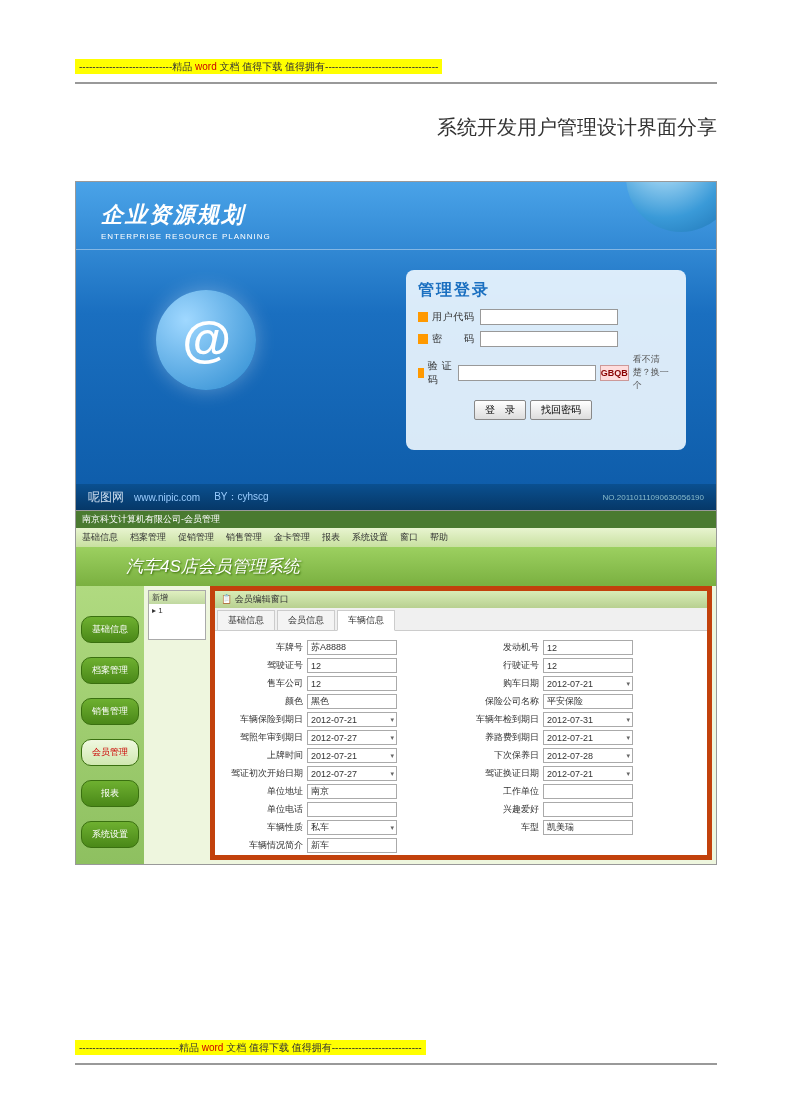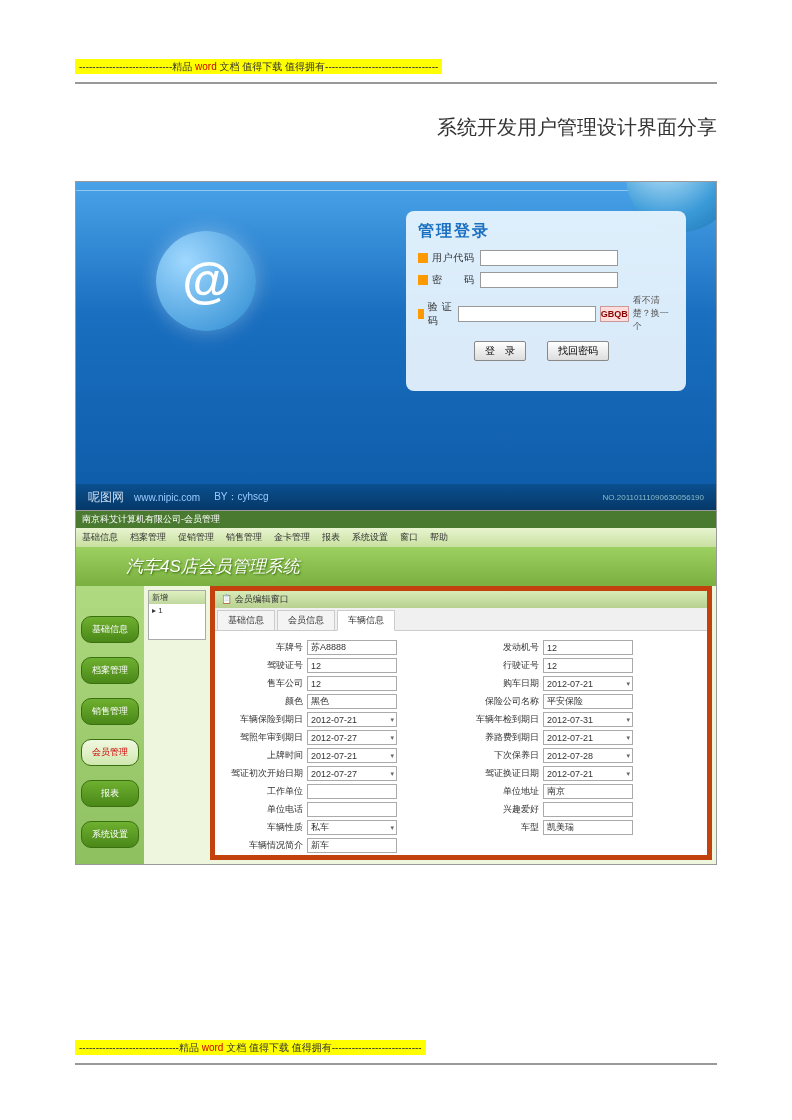--- a/index.html
+++ b/index.html
@@ -22,21 +22,21 @@
 .globe{position:absolute;right:-20px;top:-60px;width:110px;height:110px;border-radius:50%;background:radial-gradient(circle at 35% 30%,#d0f0ff,#3a9ad8 60%,#1a6fb0)}
 .login-box{width:280px;background:rgba(240,248,255,.9);border-radius:8px;margin:20px 30px 0 0;padding:10px 12px;position:relative;z-index:2}
 .login-title{color:#1a6fc0;font-size:16px;font-weight:bold;letter-spacing:2px;margin-bottom:8px}
 .login-row{display:flex;align-items:center;margin:6px 0;font-size:10px}
 .login-row .ico{width:10px;height:10px;background:#f90;margin-right:4px}
 .login-row label{width:42px;text-align:justify;text-align-last:justify;margin-right:6px;color:#333}
 .login-row input[type=text],.login-row input[type=password]{height:16px;border:1px solid #999;flex:0 0 120px;font-size:10px;padding:0 2px}
 .captcha-in{flex:0 0 50px!important}
 .captcha-img{display:inline-flex;align-items:center;justify-content:center;width:42px;height:16px;background:#fdd;border:1px solid #c99;color:#800;font-size:9px;margin:0 4px;font-weight:bold}
 .captcha-hint{font-size:9px;color:#555}
-.login-btns{margin:8px 0 0 56px;display:flex;gap:21px}
+.login-btns{margin:8px 0 0 56px;display:flex;gap:4px}
 .login-btns button{font-size:10px;padding:2px 10px;border:1px solid #888;background:linear-gradient(#fff,#ddd);border-radius:2px;cursor:pointer}
 .ss1-foot{position:absolute;bottom:0;left:0;right:0;height:26px;background:linear-gradient(#0a5090,#063868);display:flex;align-items:center;padding:0 12px;color:#9cf;font-size:10px}
 .ss1-foot .brand{font-family:cursive;font-size:12px;margin-right:10px;color:#cde}
 .ss1-foot .rt{margin-left:auto;font-size:8px;color:#8bc}
 
 .ss2{border:1px solid #999;margin-top:-1px;height:355px;background:linear-gradient(#c7e89c,#a8d878);position:relative;overflow:hidden;font-size:9px}
 .ss2-titlebar{background:#4a7a30;color:#fff;font-size:9px;padding:2px 6px}
 .ss2-menubar{background:linear-gradient(#e8f4d0,#c8e0a0);padding:3px 6px;display:flex;gap:12px;font-size:9px;color:#333}
 .ss2-menubar span{cursor:pointer}
 .ss2-syshead{background:linear-gradient(#9cd060,#7ab040);padding:8px 0 8px 50px}
@@ -71,20 +71,24 @@
 <div class="page">
   <div class="banner">
     <span class="hl"><span>----------------------------</span><span>精品 </span><span class="r">word</span><span> 文档  值得下载  值得拥有</span><span>----------------------------------</span></span>
   </div>
   <div class="hr"></div>
 
   <h1 class="doc-title">系统开发用户管理设计界面分享</h1>
 
   <div class="ss1">
     <div class="globe"></div>
+    <div class="ss1-hdr">
+      <div class="cn">企业资源规划</div>
+      <div class="en">ENTERPRISE RESOURCE PLANNING</div>
+    </div>
     <div class="ss1-line"></div>
     <div class="ss1-body">
       <div class="ss1-left">
         <div class="at-sign">@</div>
       </div>
       <div class="login-box">
         <div class="login-title">管理登录</div>
         <div class="login-row">
           <span class="ico"></span>
           <label>用户代码</label>
@@ -231,26 +235,26 @@
                   <label>驾证初次开始日期</label>
                   <span class="fin date">2012-07-27</span>
                 </div>
                 <div class="fcell">
                   <label>驾证换证日期</label>
                   <span class="fin date">2012-07-21</span>
                 </div>
               </div>
             <div class="frow">
                 <div class="fcell">
+                  <label>单位地址</label>
+                  <span class="fin">南京</span>
+                </div>
+                <div class="fcell">
                   <label>工作单位</label>
                   <span class="fin"></span>
-                </div>
-                <div class="fcell">
-                  <label>单位地址</label>
-                  <span class="fin">南京</span>
                 </div>
               </div>
             <div class="frow">
                 <div class="fcell">
                   <label>单位电话</label>
                   <span class="fin"></span>
                 </div>
                 <div class="fcell">
                   <label>兴趣爱好</label>
                   <span class="fin"></span>

